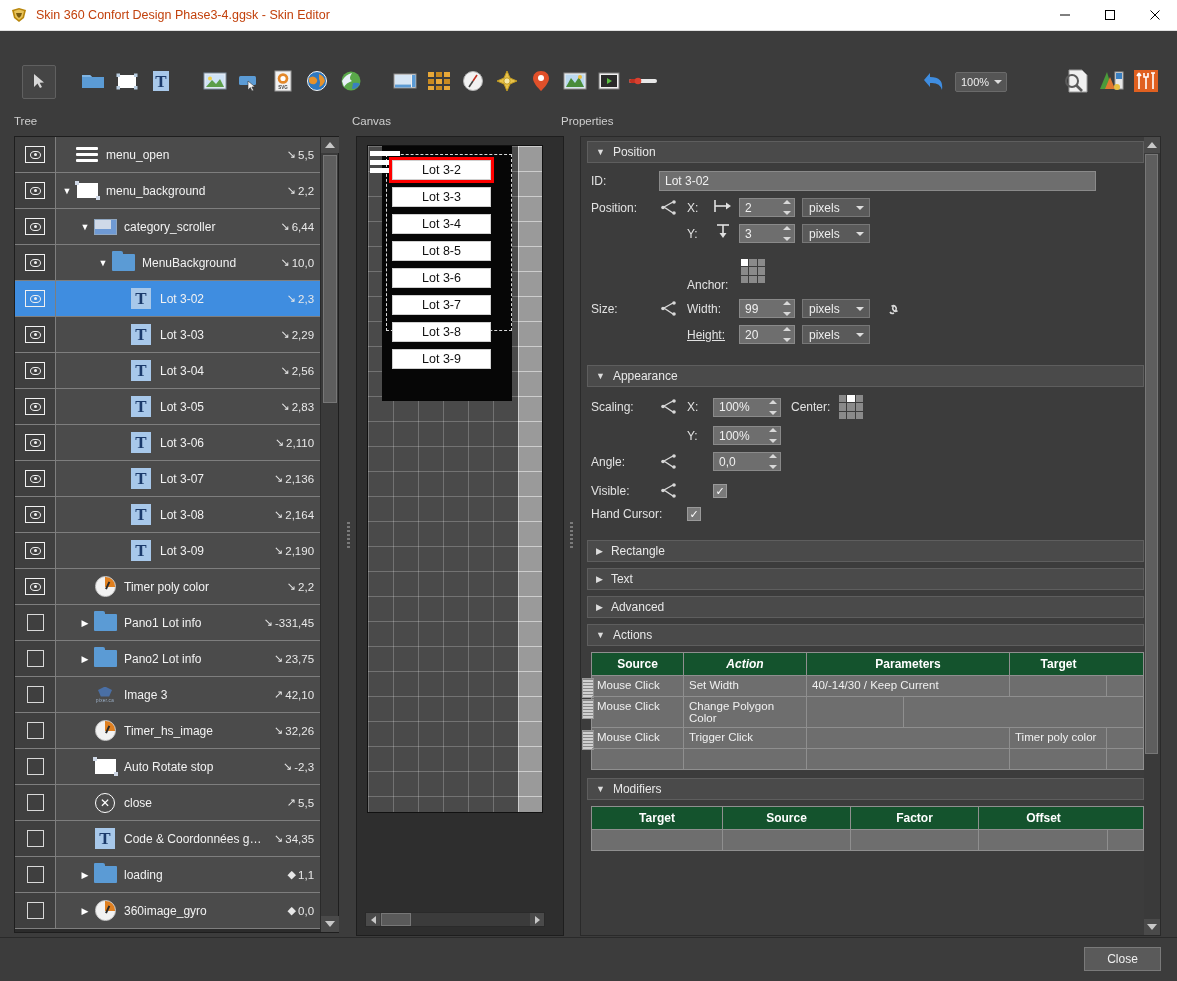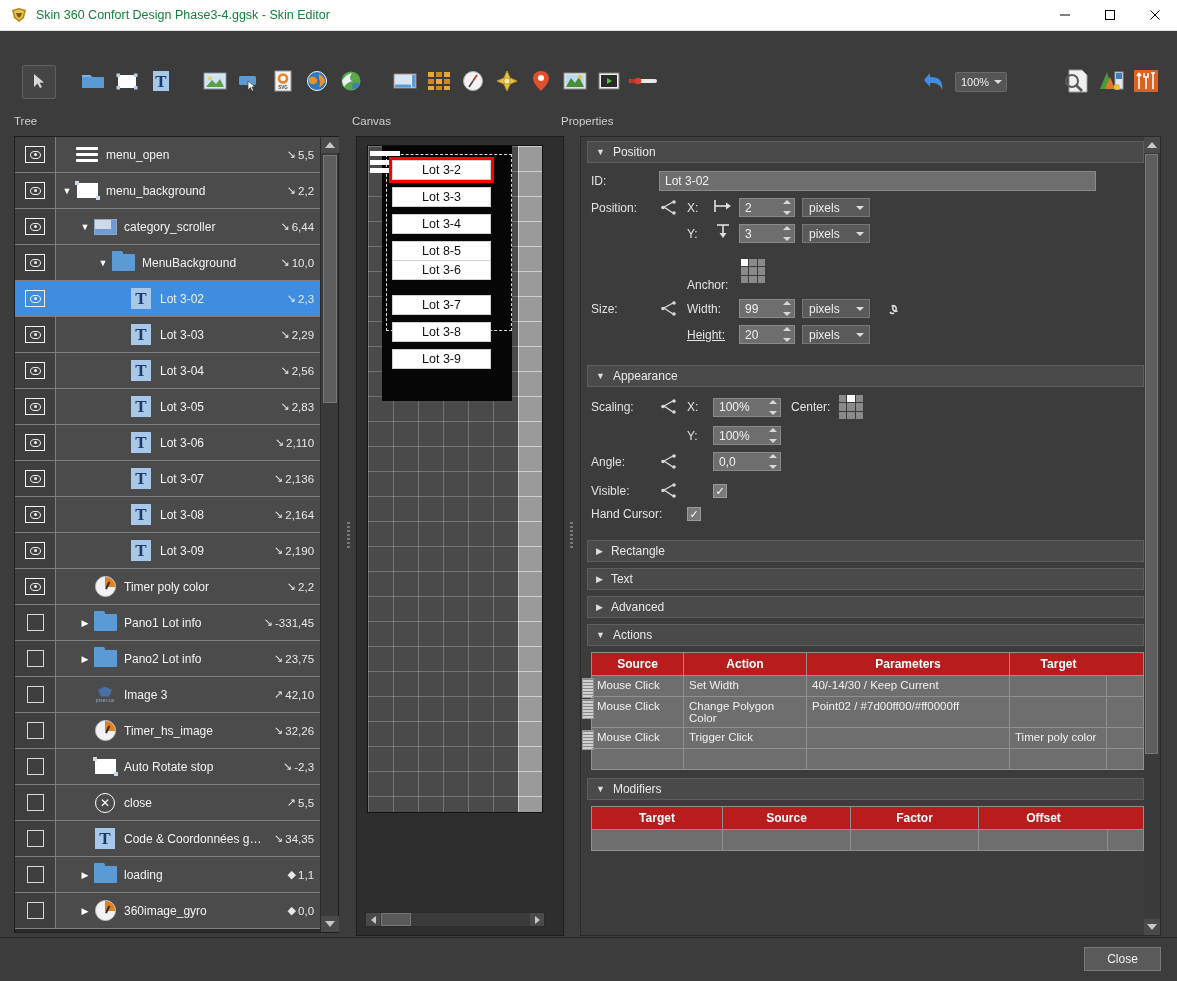--- a/index.html
+++ b/index.html
@@ -14,21 +14,21 @@
   }
   #app { position: relative; width: 1177px; height: 981px; background:#3c3c3c; }
 
   
   .titlebar {
     position:absolute; left:0; top:0; width:1177px; height:31px;
     background:#ffffff; display:flex; align-items:center;
     border-bottom:1px solid #e0e0e0;
   }
   .titlebar .tb-icon { margin-left:10px; width:18px; height:18px; position:relative; }
-  .titlebar .tb-title { margin-left:8px; color:#15803d; font-size:12.5px; }
+  .titlebar .tb-title { margin-left:8px; color:#c2410c; font-size:12.5px; }
   .win-btns { margin-left:auto; display:flex; height:31px; }
   .win-btn { width:45px; height:31px; display:flex; align-items:center; justify-content:center; color:#000; font-size:13px; }
 
   
   .menubar {
     position:absolute; left:0; top:31px; width:1177px; height:22px;
     background:#3c3c3c; display:flex; align-items:center; padding-left:10px;
   }
   .menu-item { color:#e6e6e6; font-size:12px; padding:2px 10px; cursor:default; }
   .menu-item u { text-decoration: underline; }
@@ -185,21 +185,21 @@
   .combo .caret{position:absolute;right:5px;top:7px;width:0;height:0;border-left:4px solid transparent;border-right:4px solid transparent;border-top:4px solid #ddd;}
   .anchor-grid { width:24px;height:24px; display:grid; grid-template-columns:repeat(3,1fr); grid-template-rows:repeat(3,1fr); gap:1px;}
   .anchor-grid div{background:#8a8a8a;}
   .anchor-grid div.on{background:#fff;}
   .cbox { width:14px;height:14px;background:#7a7a7a;border:1px solid #9a9a9a; color:#fff;
      font-size:11px; display:flex; align-items:center; justify-content:center;}
   .scat { width:18px;height:16px; flex:0 0 18px; margin-right:10px;}
 
   
   .tbl { margin:6px 16px 4px 10px; border:1px solid #8f8f8f; background:#6e6e6e; }
-  .tbl .thead { display:flex; background:#b91c1c; }
+  .tbl .thead { display:flex; background:#14532d; }
   .tbl .thead div { color:#fff; font-size:12px; font-weight:bold; text-align:center; padding:4px 0;
      border-right:1px solid #8f8f8f; }
   .tbl .thead div:last-child{border-right:none;}
   .tbl .trw { display:flex; border-top:1px solid #8f8f8f; }
   .tbl .trw div { color:#f0f0f0; font-size:11.5px; padding:3px 5px; border-right:1px solid #8f8f8f; min-height:20px;}
   .tbl .trw div:last-child{border-right:none;}
   .tbl-wrap { position:relative; }
   .grip { position:absolute; left:-10px; width:8px; height:17px; background:#cfcfcf;
      background-image:repeating-linear-gradient(to bottom,#888 0 1px,transparent 1px 3px); border:1px solid #9a9a9a;}
   .rowdel { position:absolute; right:-20px; width:15px;height:15px;border-radius:50%;
@@ -882,21 +882,21 @@
       <div class="canvas-ham">
           <i></i>
           <i></i>
           <i></i>
         </div>
       <div id="canvas-buttons">
           <div class="lot-btn active" style="top: 14px;">Lot 3-2</div>
           <div class="lot-btn" style="top: 41px;">Lot 3-3</div>
           <div class="lot-btn" style="top: 68px;">Lot 3-4</div>
           <div class="lot-btn" style="top: 95px;">Lot 8-5</div>
-          <div class="lot-btn" style="top: 114px;">Lot 3-6</div>
+          <div class="lot-btn" style="top: 122px;">Lot 3-6</div>
           <div class="lot-btn" style="top: 149px;">Lot 3-7</div>
           <div class="lot-btn" style="top: 176px;">Lot 3-8</div>
           <div class="lot-btn" style="top: 203px;">Lot 3-9</div>
         </div>
     </div>
     <div class="canvas-hscroll">
       <div class="hs-arrow">
           <span class="tri-l"></span>
         </div>
       <div class="hs-thumb"></div>
@@ -1140,36 +1140,35 @@
       </div>
 
     <div class="section-hdr" style="margin-top:6px;">
       <span class="tri">▼</span>
       <span>Actions</span>
     </div>
     <div class="tbl-wrap">
       <div class="tbl" id="actions-table">
           <div class="thead">
             <div style="width: 92px;">Source</div>
-            <div style="width: 123px;">Action</div>
+            <div style="width: 123px; font-style: italic;">Action</div>
             <div style="width: 203px;">Parameters</div>
             <div style="width: 97px;">Target</div>
           </div>
           <div class="trw" style="position: relative;">
             <div style="width: 92px;">Mouse Click</div>
             <div style="width: 123px;">Set Width</div>
             <div style="width: 203px;">40/-14/30 / Keep Current</div>
             <div style="width: 97px;"></div>
             <div class="grip" style="top: 2px;"></div>
             <div class="rowdel" style="top: 3px;">✕</div>
           </div>
           <div class="trw" style="position: relative;">
             <div style="width: 92px;">Mouse Click</div>
             <div style="width: 123px;">Change Polygon Color</div>
-            <div style="width: 203px;">Point02 / #7d00ff00/#ff0000ff</div>
             <div style="width: 97px;"></div>
             <div class="grip" style="top: 2px;"></div>
             <div class="rowdel" style="top: 3px;">✕</div>
           </div>
           <div class="trw" style="position: relative;">
             <div style="width: 92px;">Mouse Click</div>
             <div style="width: 123px;">Trigger Click</div>
             <div style="width: 203px;"></div>
             <div style="width: 97px;">Timer poly color</div>
             <div class="grip" style="top: 2px;"></div>

